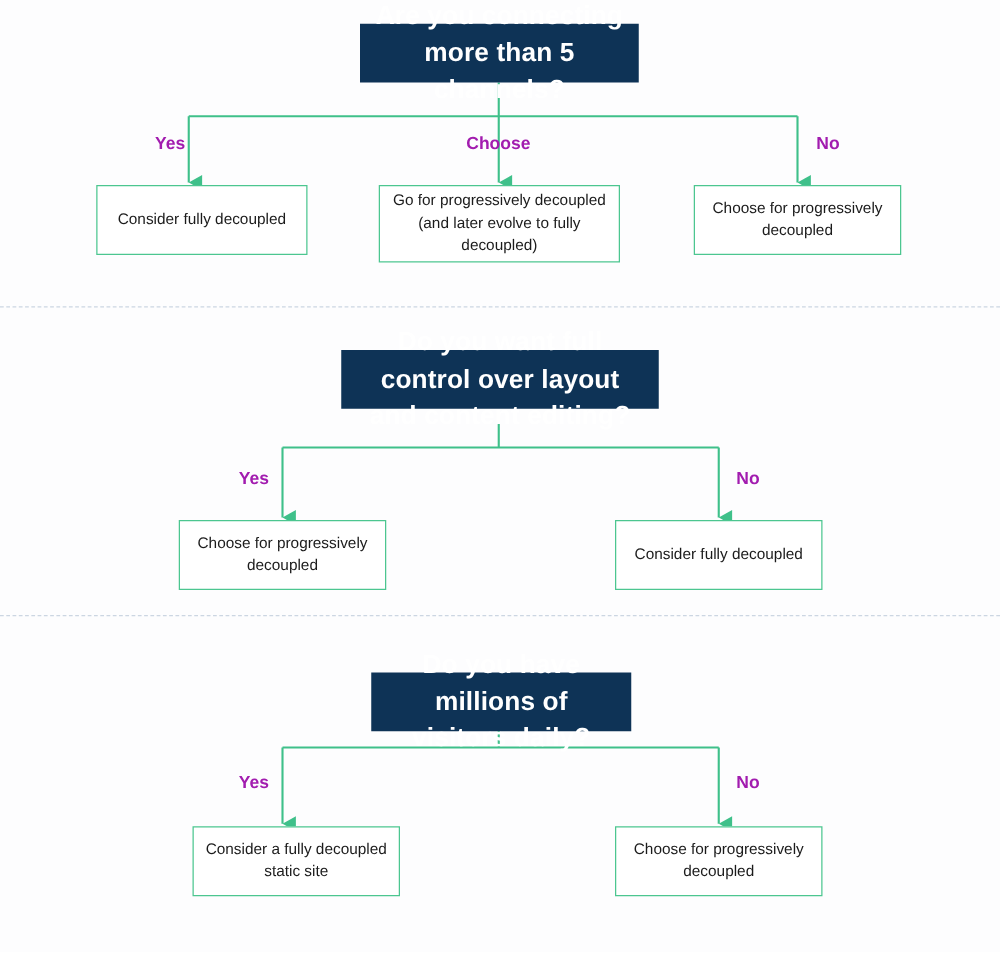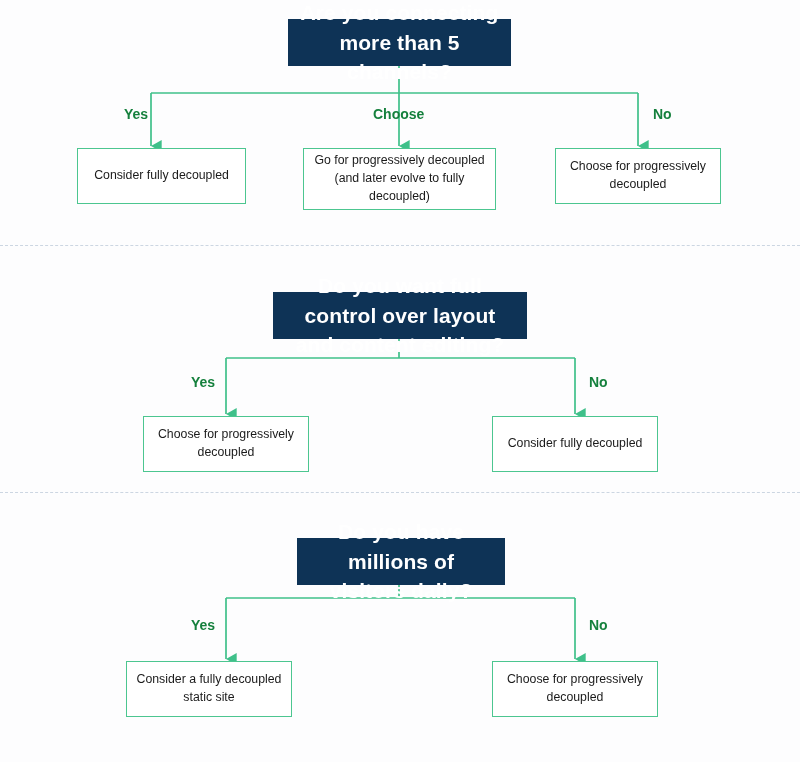--- a/index.html
+++ b/index.html
@@ -50,21 +50,21 @@
     align-items: center;
     justify-content: center;
     text-align: center;
     font-size: 12.3px;
     line-height: 1.45;
     box-sizing: border-box;
     padding: 4px 8px;
   }
   .edge-label {
     position: absolute;
-    color: #15803d;
+    color: #a21caf;
     font-size: 14px;
     font-weight: bold;
     white-space: nowrap;
   }
   .separator {
     position: absolute;
     left: 0;
     width: 800px;
     height: 0;
     border-top: 1.5px dashed #ccd6e2;
@@ -106,31 +106,31 @@
   <div class="edge-label" style="left:124px; top:106px;">Yes</div>
   <div class="edge-label" style="left:373px; top:106px;">Choose</div>
   <div class="edge-label" style="left:653px; top:106px;">No</div>
 
   <div class="answer-box" style="left:77px; top:148px; width:169px; height:56px;">Consider fully decoupled</div>
   <div class="answer-box" style="left:303px; top:148px; width:193px; height:62px;">Go for progressively decoupled (and later evolve to fully decoupled)</div>
   <div class="answer-box" style="left:555px; top:148px; width:166px; height:56px;">Choose for progressively decoupled</div>
 
   <div class="separator" style="top:245px;"></div>
 
-  <div class="question-box" style="left:273px; top:292px; width:254px; height:47px;">Do you want full control over layout and content editing?</div>
+  <div class="question-box" style="left:273px; top:280px; width:254px; height:47px;">Do you want full control over layout and content editing?</div>
 
   <div class="edge-label" style="left:191px; top:374px;">Yes</div>
   <div class="edge-label" style="left:589px; top:374px;">No</div>
 
   <div class="answer-box" style="left:143px; top:416px; width:166px; height:56px;">Choose for progressively decoupled</div>
   <div class="answer-box" style="left:492px; top:416px; width:166px; height:56px;">Consider fully decoupled</div>
 
   <div class="separator" style="top:492px;"></div>
 
   <div class="question-box" style="left:297px; top:538px; width:208px; height:47px;">Do you have millions of visitors daily?</div>
 
   <div class="edge-label" style="left:191px; top:617px;">Yes</div>
   <div class="edge-label" style="left:589px; top:617px;">No</div>
 
-  <div class="answer-box" style="left:126px; top:661px; width:166px; height:56px;">Consider a fully decoupled static site</div>
+  <div class="answer-box" style="left:154px; top:661px; width:166px; height:56px;">Consider a fully decoupled static site</div>
   <div class="answer-box" style="left:492px; top:661px; width:166px; height:56px;">Choose for progressively decoupled</div>
 
 </div>
 
 </body></html>

